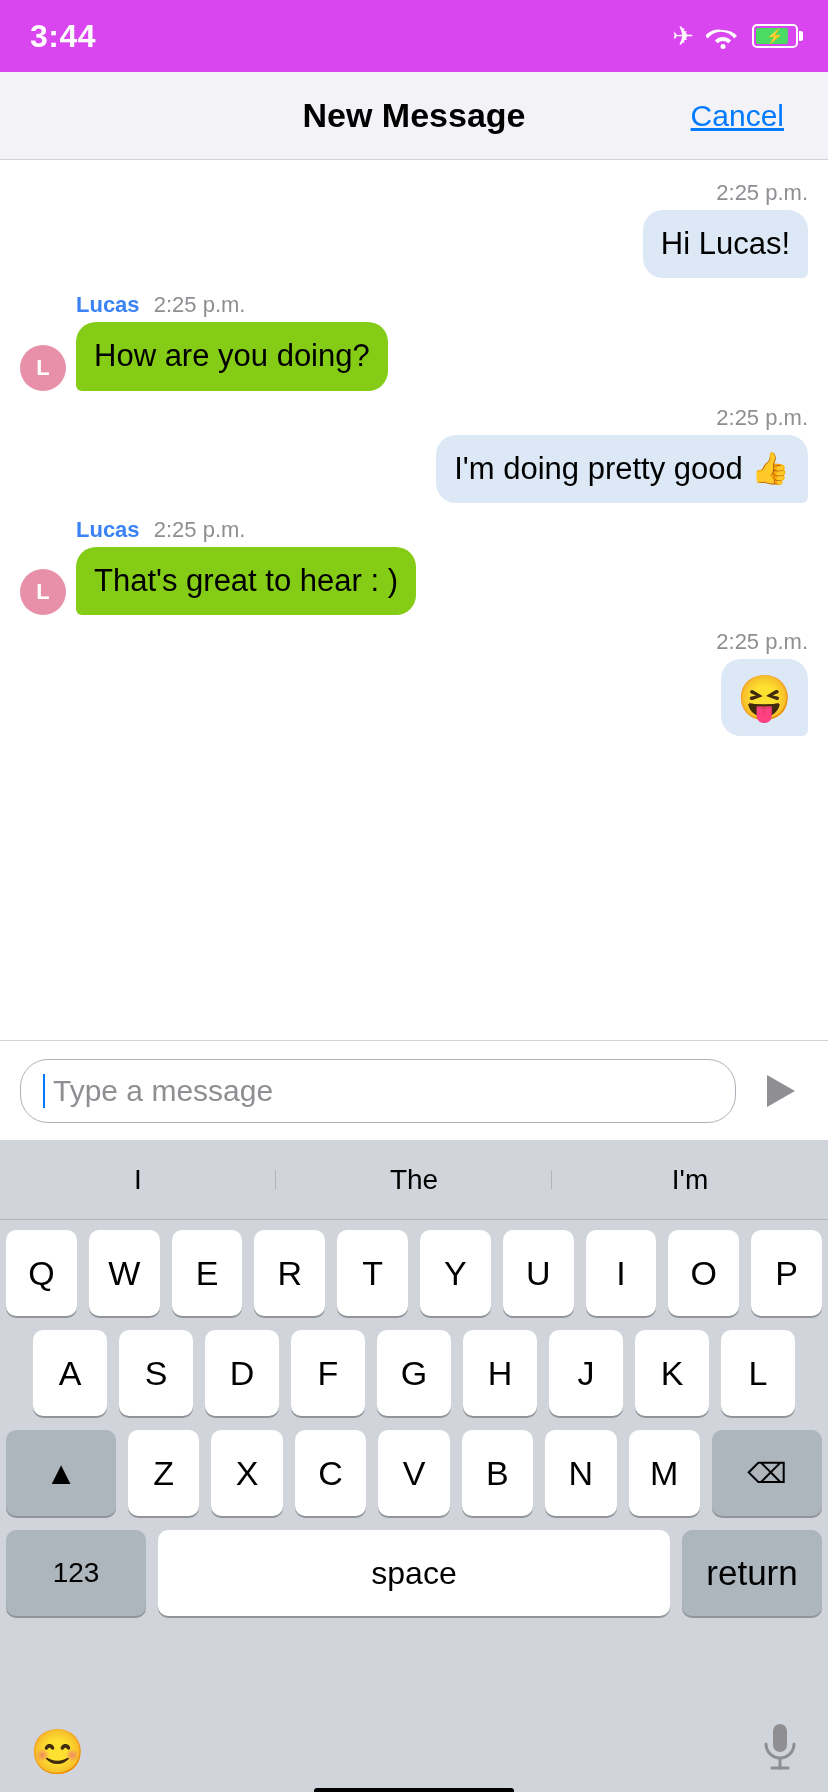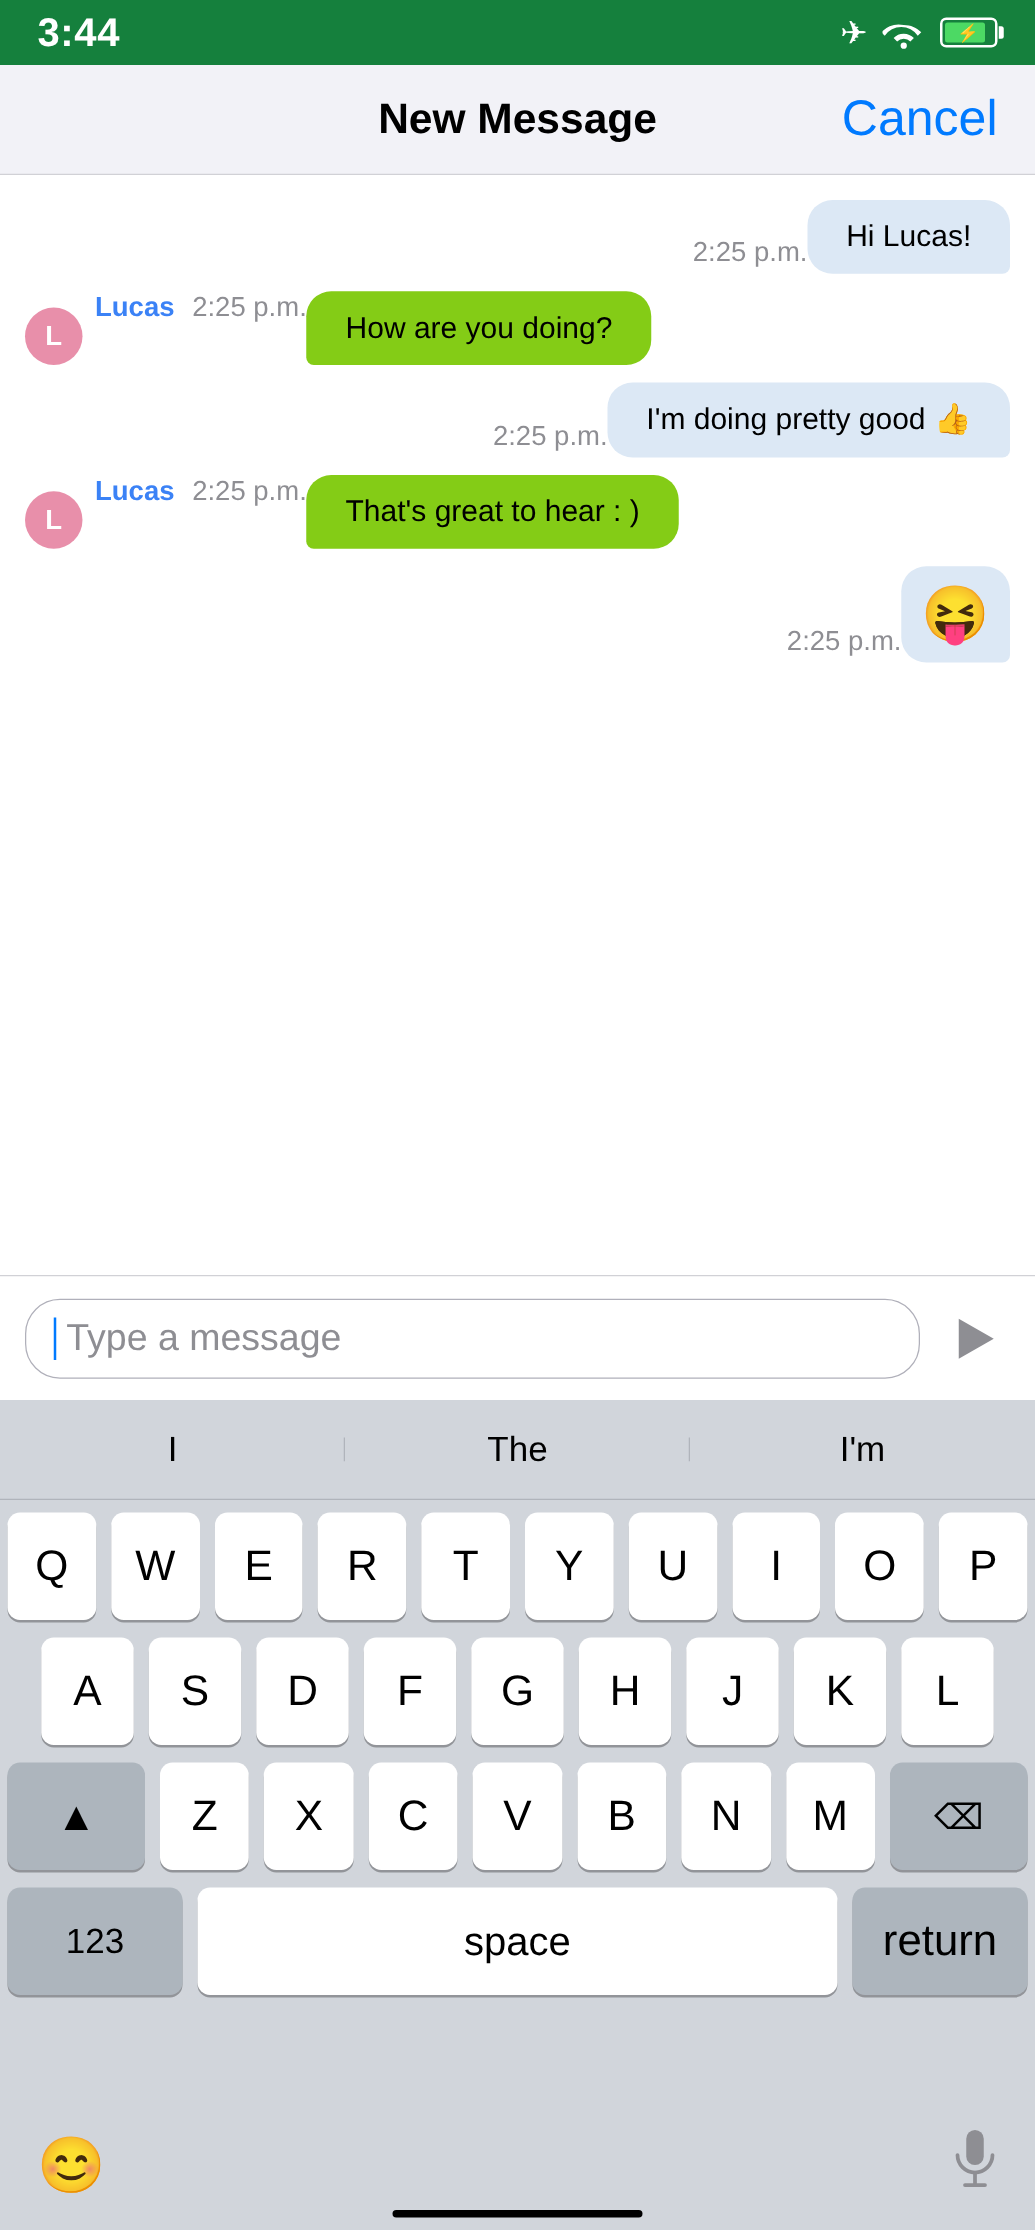--- a/index.html
+++ b/index.html
@@ -7,22 +7,22 @@
     body {
       width: 828px;
       height: 1792px;
       font-family: -apple-system, 'SF Pro Text', 'Helvetica Neue', sans-serif;
       background: #fff;
       overflow: hidden;
     }
 
     
     .status-bar {
-      background: #15803d;
-      height: 52px;
+      background: #d946ef;
+      height: 72px;
       display: flex;
       align-items: center;
       justify-content: space-between;
       padding: 4px 30px;
       color: #fff;
     }
     .status-time {
       font-size: 32px;
       font-weight: 600;
       letter-spacing: 0.5px;
@@ -87,24 +87,25 @@
       position: relative;
       padding: 0 42px;
     }
     .nav-title {
       font-size: 34px;
       font-weight: 700;
       color: #000;
     }
     .nav-cancel {
       position: absolute;
-      right: 30px;
-      font-size: 40px;
+      right: 44px;
+      font-size: 30px;
       color: #007aff;
       cursor: pointer;
+      text-decoration: underline;
     }
 
     
     .chat-area {
       background: #fff;
       padding: 20px 20px 10px 20px;
       height: 880px;
       overflow: hidden;
       display: flex;
       flex-direction: column;
@@ -128,40 +129,40 @@
       display: flex;
       align-items: center;
       justify-content: center;
       color: #fff;
       font-size: 22px;
       font-weight: 600;
       flex-shrink: 0;
     }
     .message-content {
       display: flex;
-      flex-direction: row;
+      flex-direction: column;
       max-width: 500px;
     }
     .message-row.outgoing .message-content {
       align-items: flex-end;
     }
     .message-meta {
       font-size: 22px;
       color: #8e8e93;
       margin-bottom: 4px;
     }
     .message-meta .sender-name {
       font-weight: 600;
       color: #3b82f6;
       margin-right: 8px;
     }
     .bubble {
       border-radius: 20px;
-      padding: 14px 31px;
-      font-size: 24px;
+      padding: 14px 18px;
+      font-size: 31px;
       line-height: 1.3;
     }
     .bubble.incoming {
       background: #84cc16;
       color: #000;
       border-bottom-left-radius: 6px;
     }
     .bubble.outgoing {
       background: #dce8f5;
       color: #000;

